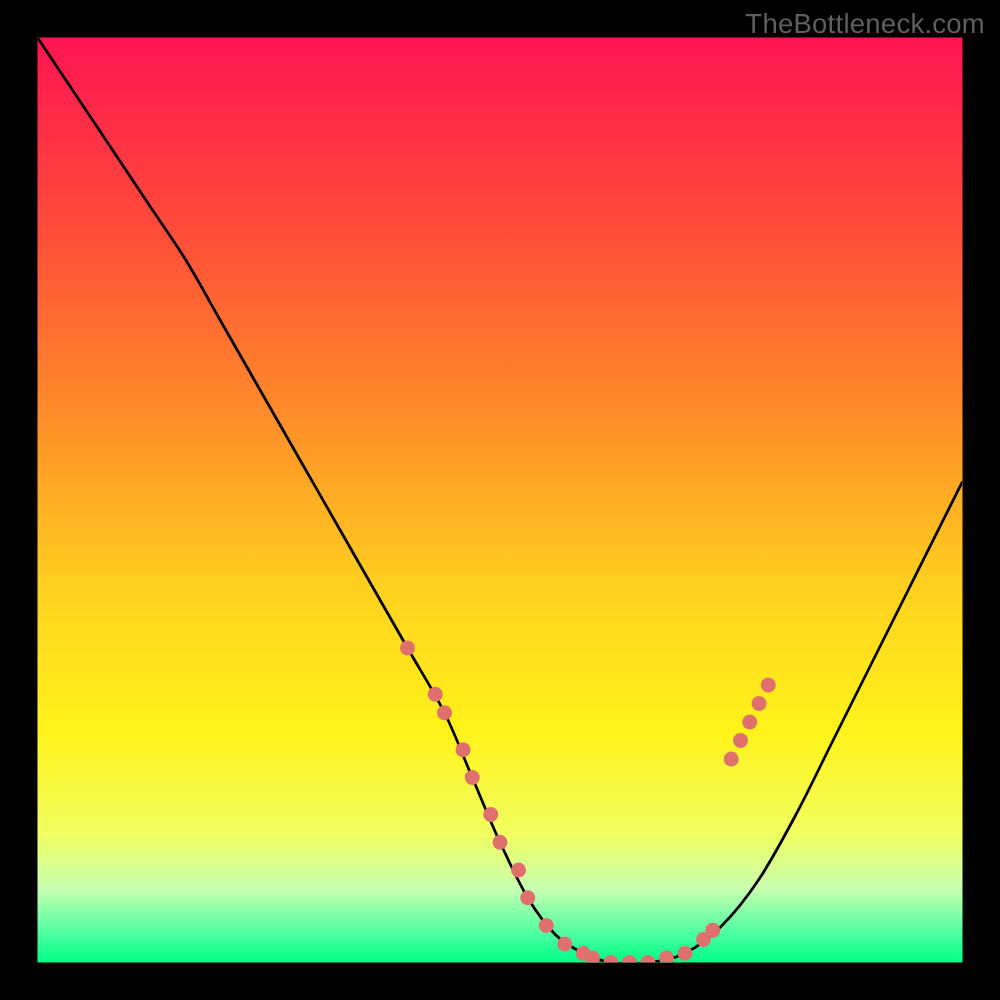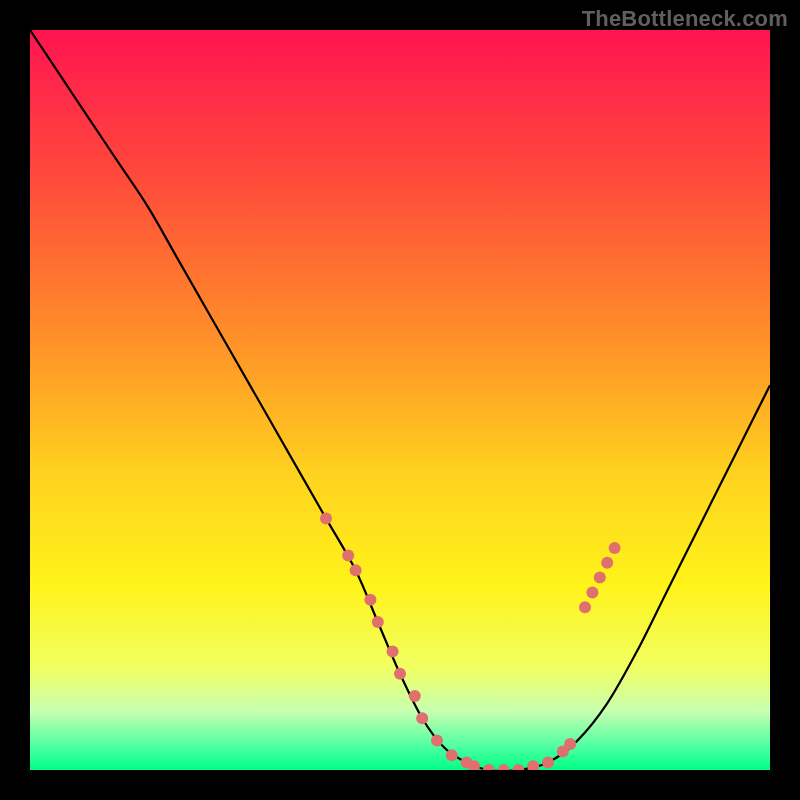--- a/index.html
+++ b/index.html
@@ -21,21 +21,21 @@
     left: 0;
     top: 0;
     width: 800px;
     height: 800px;
   }
   .watermark {
     position: absolute;
     top: 6px;
     right: 12px;
     font-size: 22px;
-    font-weight: 700;
+    font-weight: 400;
     color: #5f5f5f;
     letter-spacing: 0.2px;
     user-select: none;
     text-align: center;
   }
 </style>
 </head>
 <body>
 
 <div class="stage">

